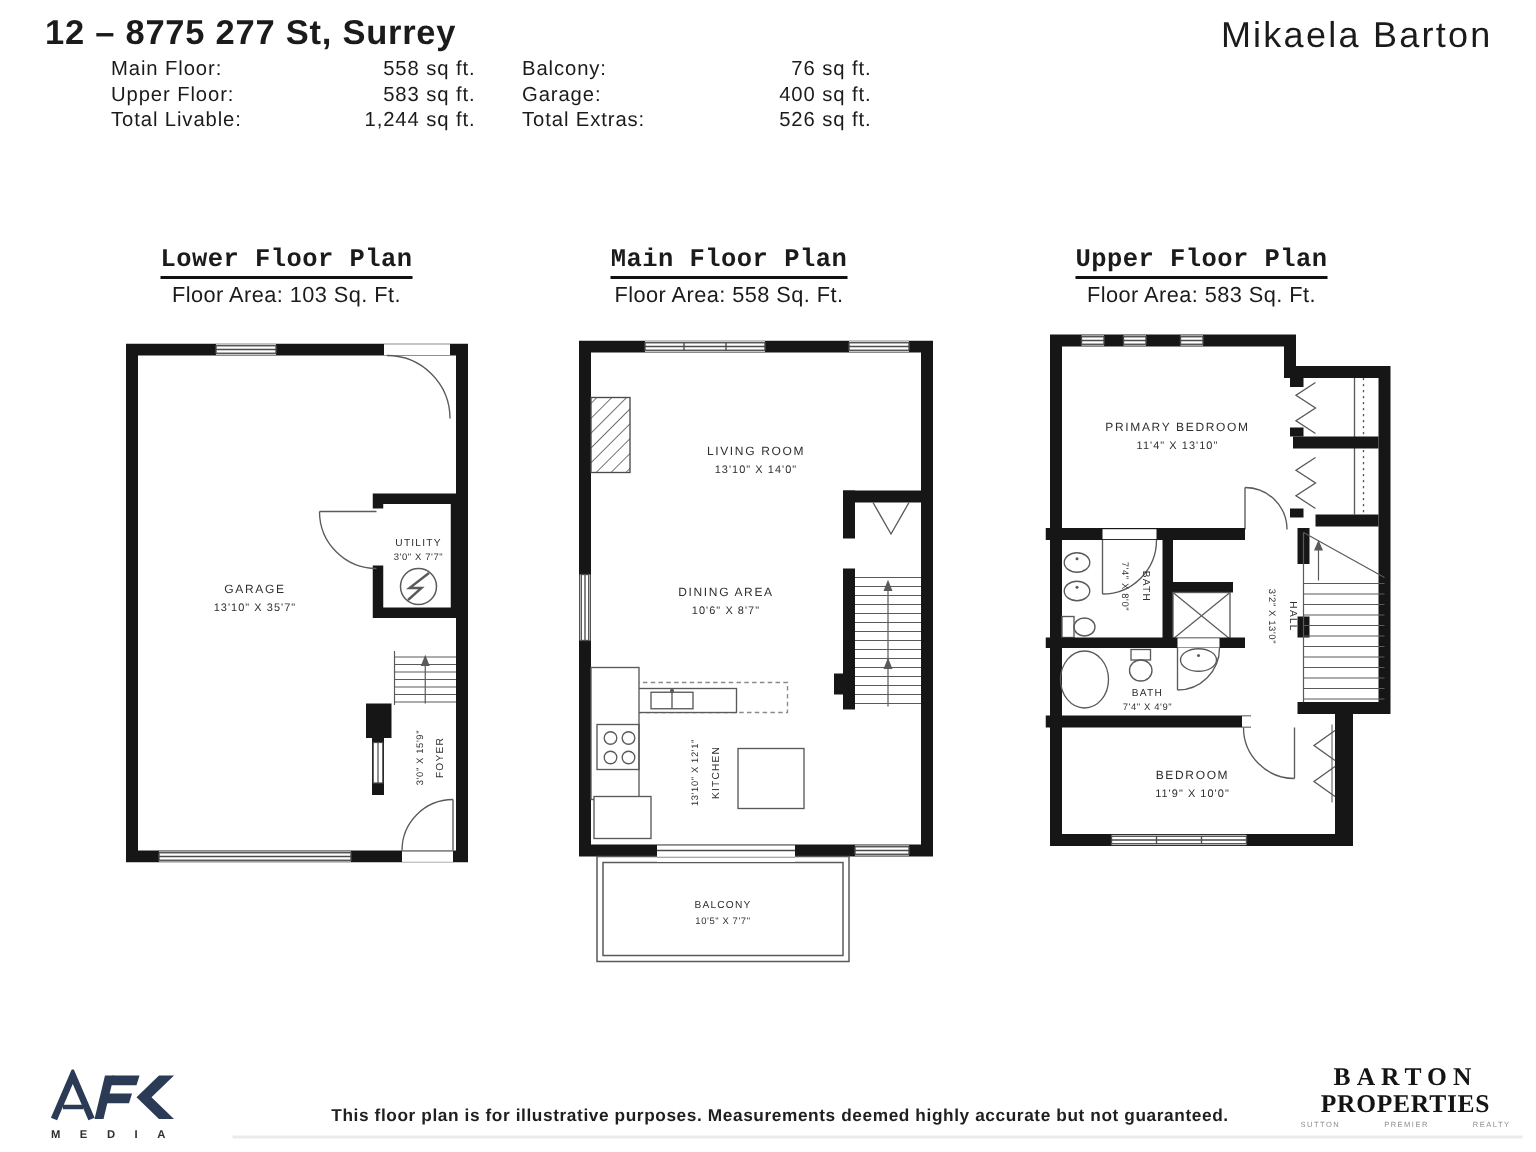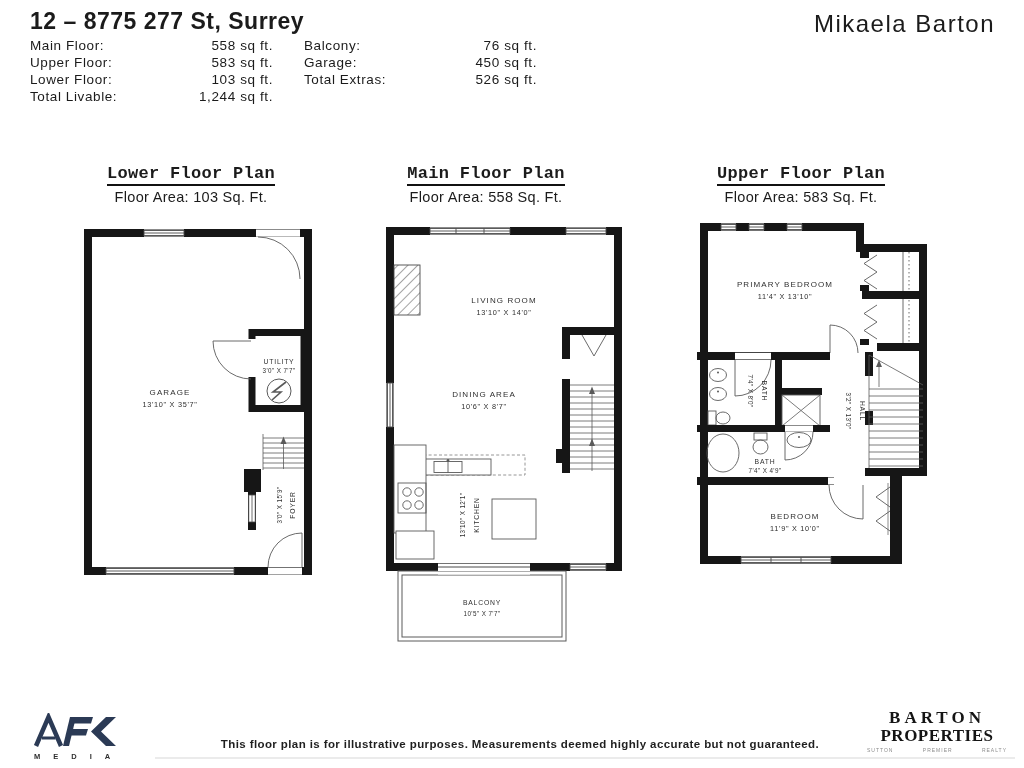--- a/index.html
+++ b/index.html
@@ -2,21 +2,21 @@
 <html><head>
 <meta charset="utf-8">
 <style>
   html,body{margin:0;padding:0;}
   body{
     width:1024px;height:768px;background:#ffffff;position:relative;
     font-family:"Liberation Sans", sans-serif;color:#1b1b1b;overflow:hidden;
   }
   
   .address{position:absolute;left:30px;top:8px;font-size:23px;font-weight:bold;letter-spacing:.5px;}
-  .stats{position:absolute;top:37px;font-size:13.5px;letter-spacing:.6px;}
+  .stats{position:absolute;top:37px;font-size:13.5px;letter-spacing:.6px;margin-left:44px;}
   .stats .row{display:flex;justify-content:space-between;height:17px;line-height:17px;}
   .stats .bold{font-weight:normal;}
   .stats-col1{left:30px;width:243px;}
   .stats-col2{left:304px;width:233px;}
   .agent{position:absolute;right:29px;top:10px;text-align:right;}
   .agent-name{font-size:24px;font-weight:500;letter-spacing:1.5px;}
   .agent-contact{margin-top:5px;font-size:12.5px;font-weight:bold;letter-spacing:1.1px;line-height:14.5px;color:#161616;}
   
   .plan-title-block{position:absolute;width:250px;text-align:center;top:164px;}
   .plan-title{display:inline-block;font-size:17px;font-weight:bold;letter-spacing:.3px;border-bottom:2.5px solid #111;padding-bottom:1px;font-family:Liberation Mono, monospace;}
@@ -52,37 +52,33 @@
 <div class="stats stats-col1">
   <div class="row">
       <span>Main Floor:</span>
       <span>558 sq ft.</span>
     </div>
   <div class="row">
       <span>Upper Floor:</span>
       <span>583 sq ft.</span>
     </div>
   <div class="row">
-      <span>Lower Floor:</span>
-      <span>103 sq ft.</span>
-    </div>
-  <div class="row">
       <span class="bold">Total Livable:</span>
       <span>1,244 sq ft.</span>
     </div>
 </div>
 
 <div class="stats stats-col2">
   <div class="row">
       <span>Balcony:</span>
       <span>76 sq ft.</span>
     </div>
   <div class="row">
       <span>Garage:</span>
-      <span>450 sq ft.</span>
+      <span>400 sq ft.</span>
     </div>
   <div class="row">
       <span class="bold">Total Extras:</span>
       <span>526 sq ft.</span>
     </div>
 </div>
 
 <div class="agent">
   <div class="agent-name">Mikaela Barton</div>
 </div>

